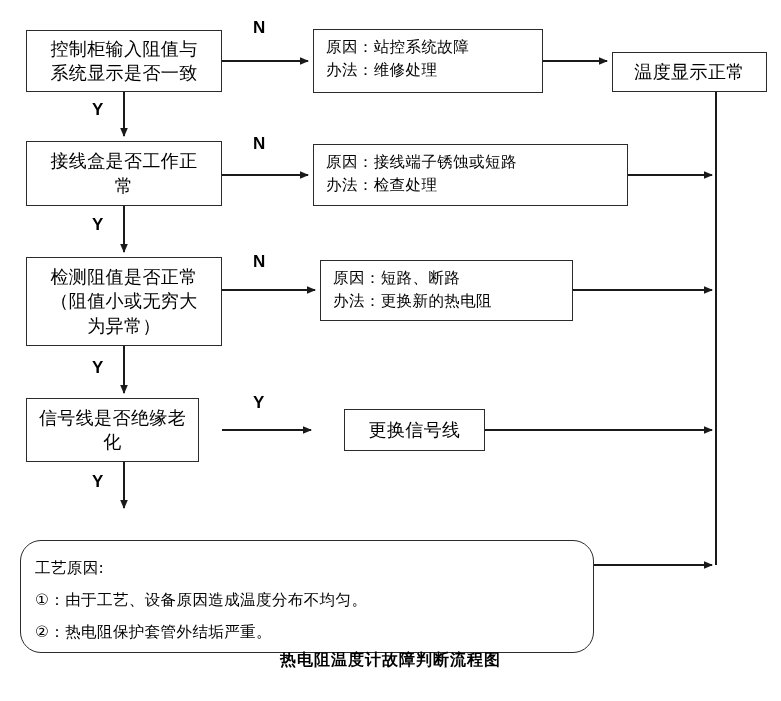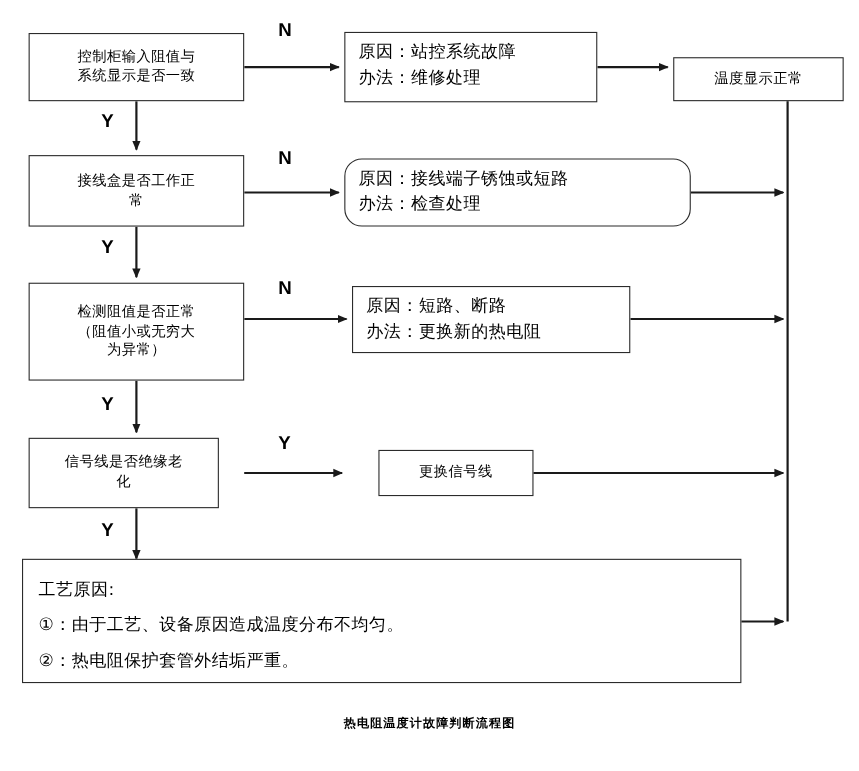--- a/index.html
+++ b/index.html
@@ -28,21 +28,21 @@
   .node {
     position: absolute;
     box-sizing: border-box;
     border: 1.6px solid #2b2b2b;
     background: #ffffff;
     display: flex;
     align-items: center;
     justify-content: center;
     text-align: center;
     color: #000000;
-    font-size: 13px;
+    font-size: 18px;
     line-height: 1.35;
     letter-spacing: 0.4px;
   }
   .node .txt {
     display: block;
     white-space: pre-line;
     padding: 0 4px;
   }
   .node.two-line .txt {
     text-align: center;
@@ -82,21 +82,21 @@
     font-size: 17px;
     font-weight: bold;
     color: #000;
     font-family: "Liberation Sans", sans-serif;
   }
   .caption {
     position: absolute;
     width: 781px;
     left: 0;
     text-align: center;
-    font-size: 11px;
+    font-size: 16px;
     font-weight: bold;
     color: #000;
     letter-spacing: 1px;
   }
 </style>
 </head>
 <body>
 
 <div id="canvas">
 
@@ -147,39 +147,39 @@
   <div class="node two-line" style="left:26px; top:398px; width:173px; height:64px;">
     <span class="txt">信号线是否绝缘老
 化</span>
   </div>
 
   <div class="reason-box" style="left:313px; top:29px; width:230px; height:64px;">
     <span class="line">原因：站控系统故障</span>
     <span class="line">办法：维修处理</span>
   </div>
 
-  <div class="reason-box" style="left:313px; top:144px; width:315px; height:62px;border-radius:16px;">
+  <div class="reason-box" style="left:313px; top:144px; width:315px; height:62px;">
     <span class="line">原因：接线端子锈蚀或短路</span>
     <span class="line">办法：检查处理</span>
   </div>
 
   <div class="reason-box" style="left:320px; top:260px; width:253px; height:61px;">
     <span class="line">原因：短路、断路</span>
     <span class="line">办法：更换新的热电阻</span>
   </div>
 
   <div class="node" style="left:316px; top:409px; width:141px; height:42px;margin-left:28px;">
     <span class="txt">更换信号线</span>
   </div>
 
   <div class="node" style="left:612px; top:52px; width:155px; height:40px;">
     <span class="txt">温度显示正常</span>
   </div>
 
-  <div class="process-box" style="left:20px; top:508px; width:654px; height:113px;">
+  <div class="process-box" style="left:20px; top:540px; width:574px; height:113px;border-radius:21px;">
     <span class="pline">工艺原因:</span>
     <span class="pline">①：由于工艺、设备原因造成温度分布不均匀。</span>
     <span class="pline">②：热电阻保护套管外结垢严重。</span>
   </div>
 
   <div class="edge-label" style="left:253px; top:18px;">N</div>
   <div class="edge-label" style="left:253px; top:134px;">N</div>
   <div class="edge-label" style="left:253px; top:252px;">N</div>
 
   <div class="edge-label" style="left:92px; top:100px;">Y</div>

